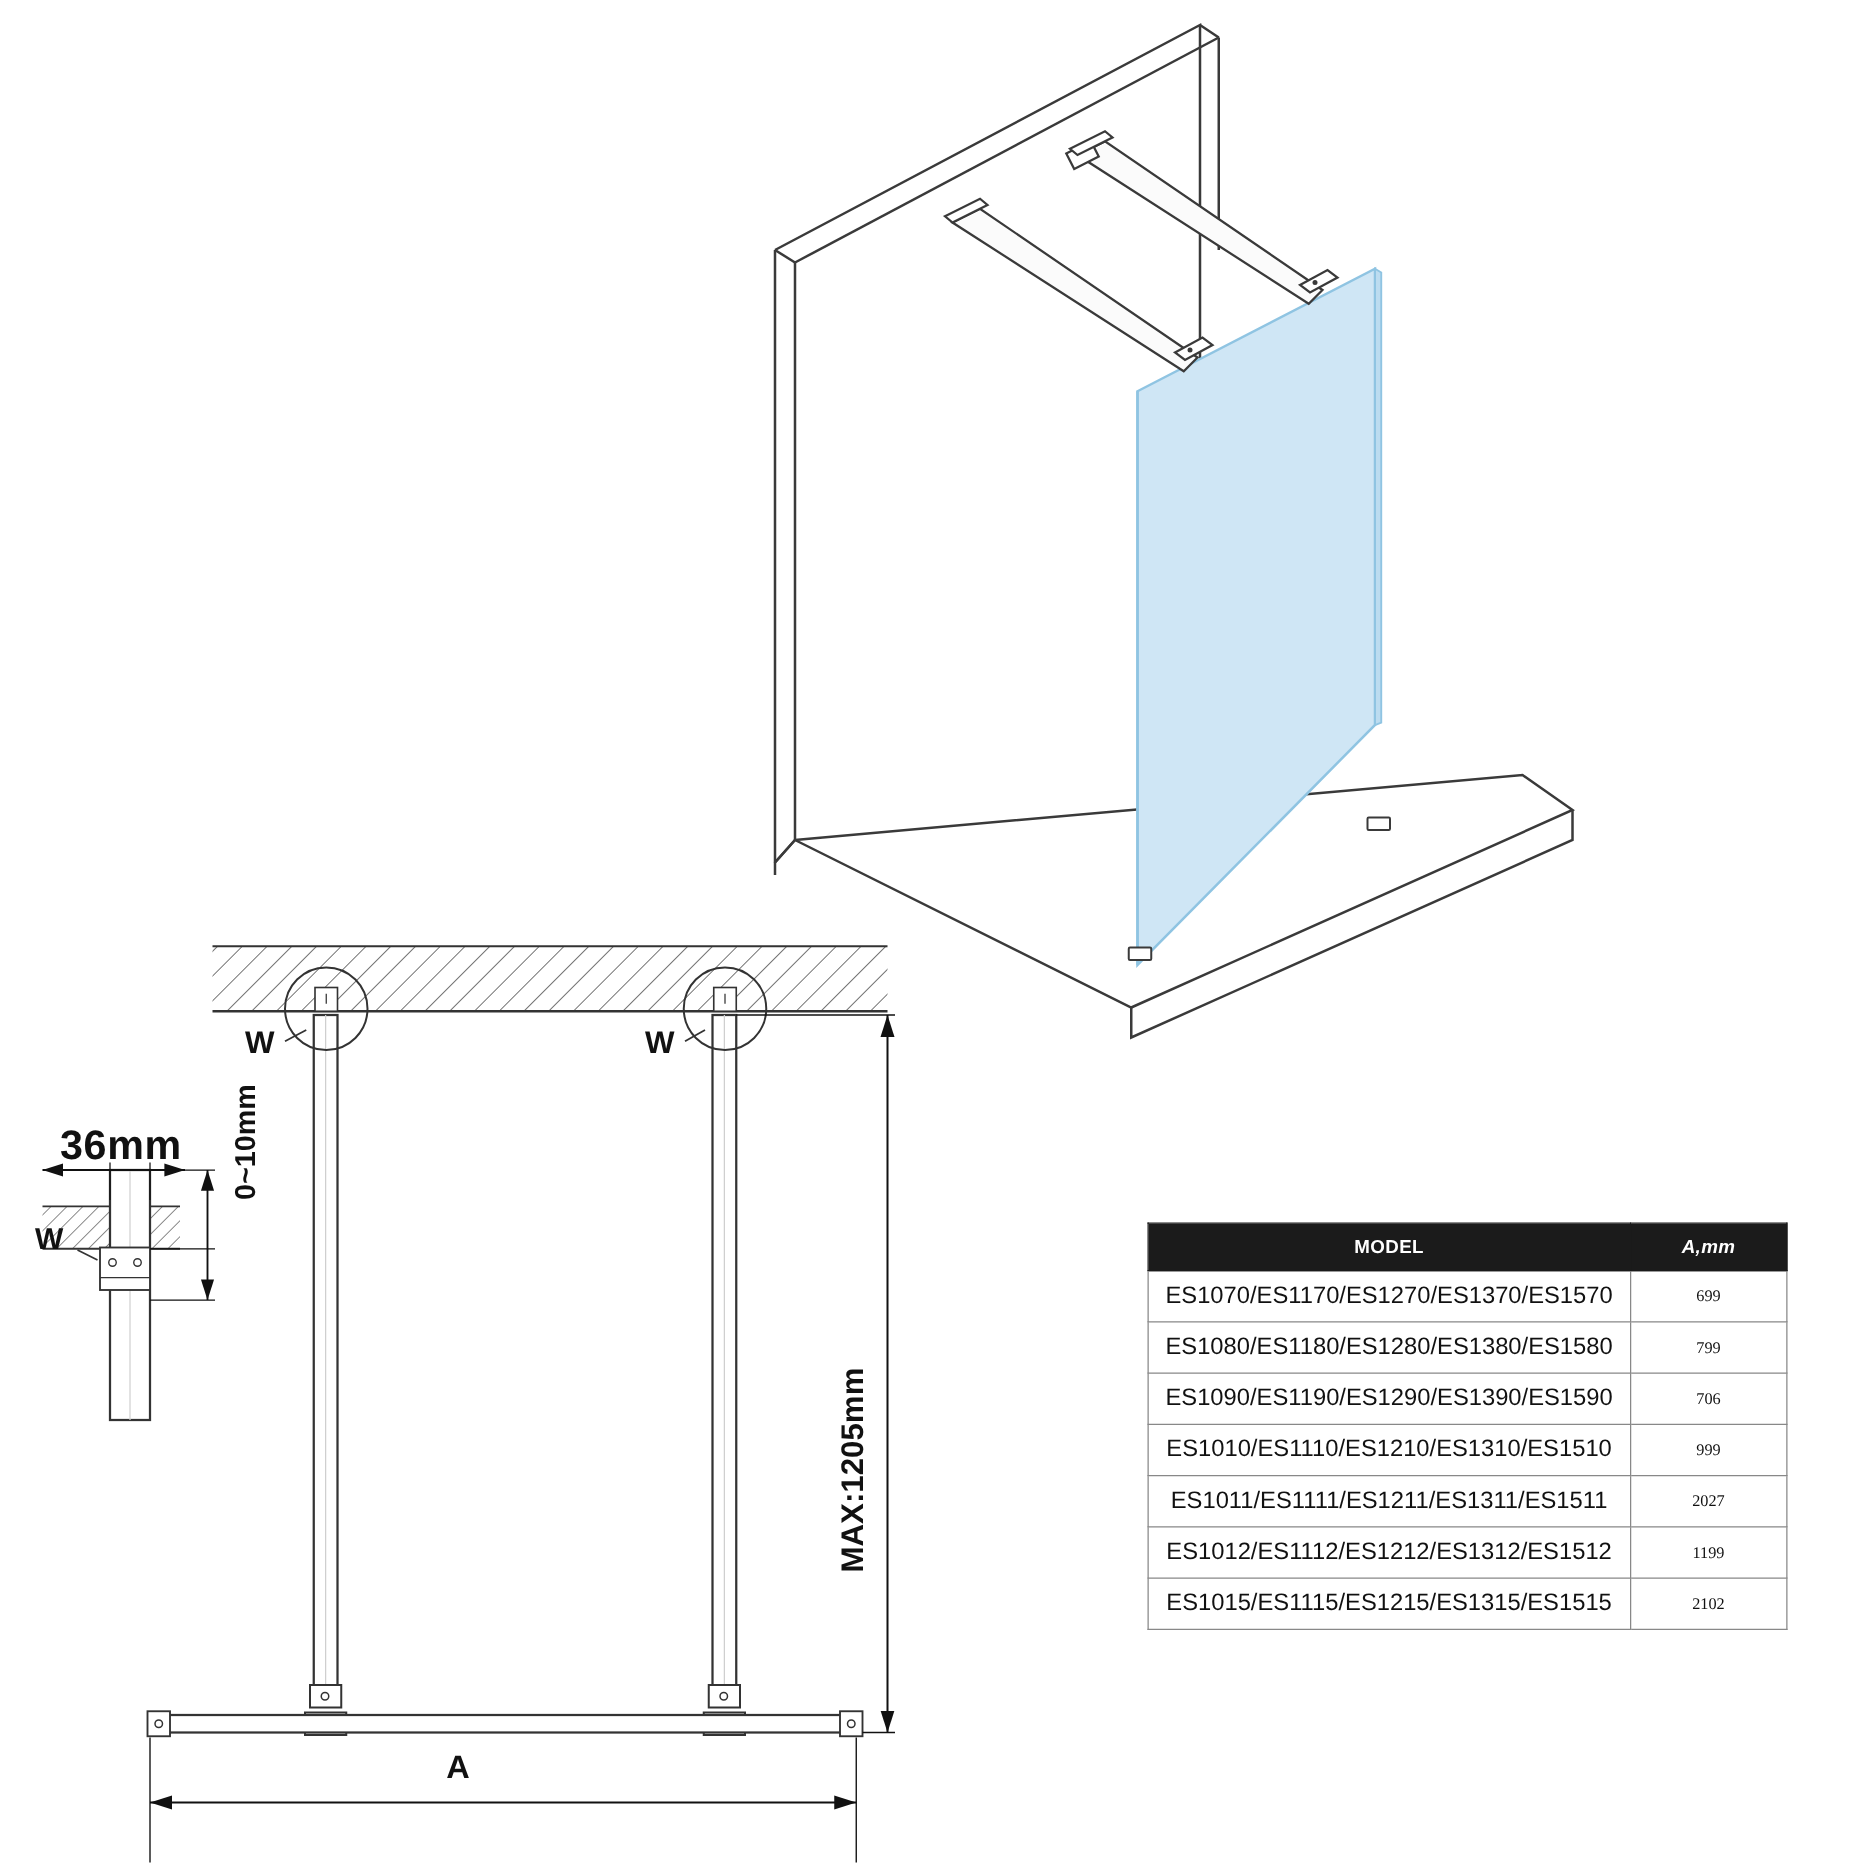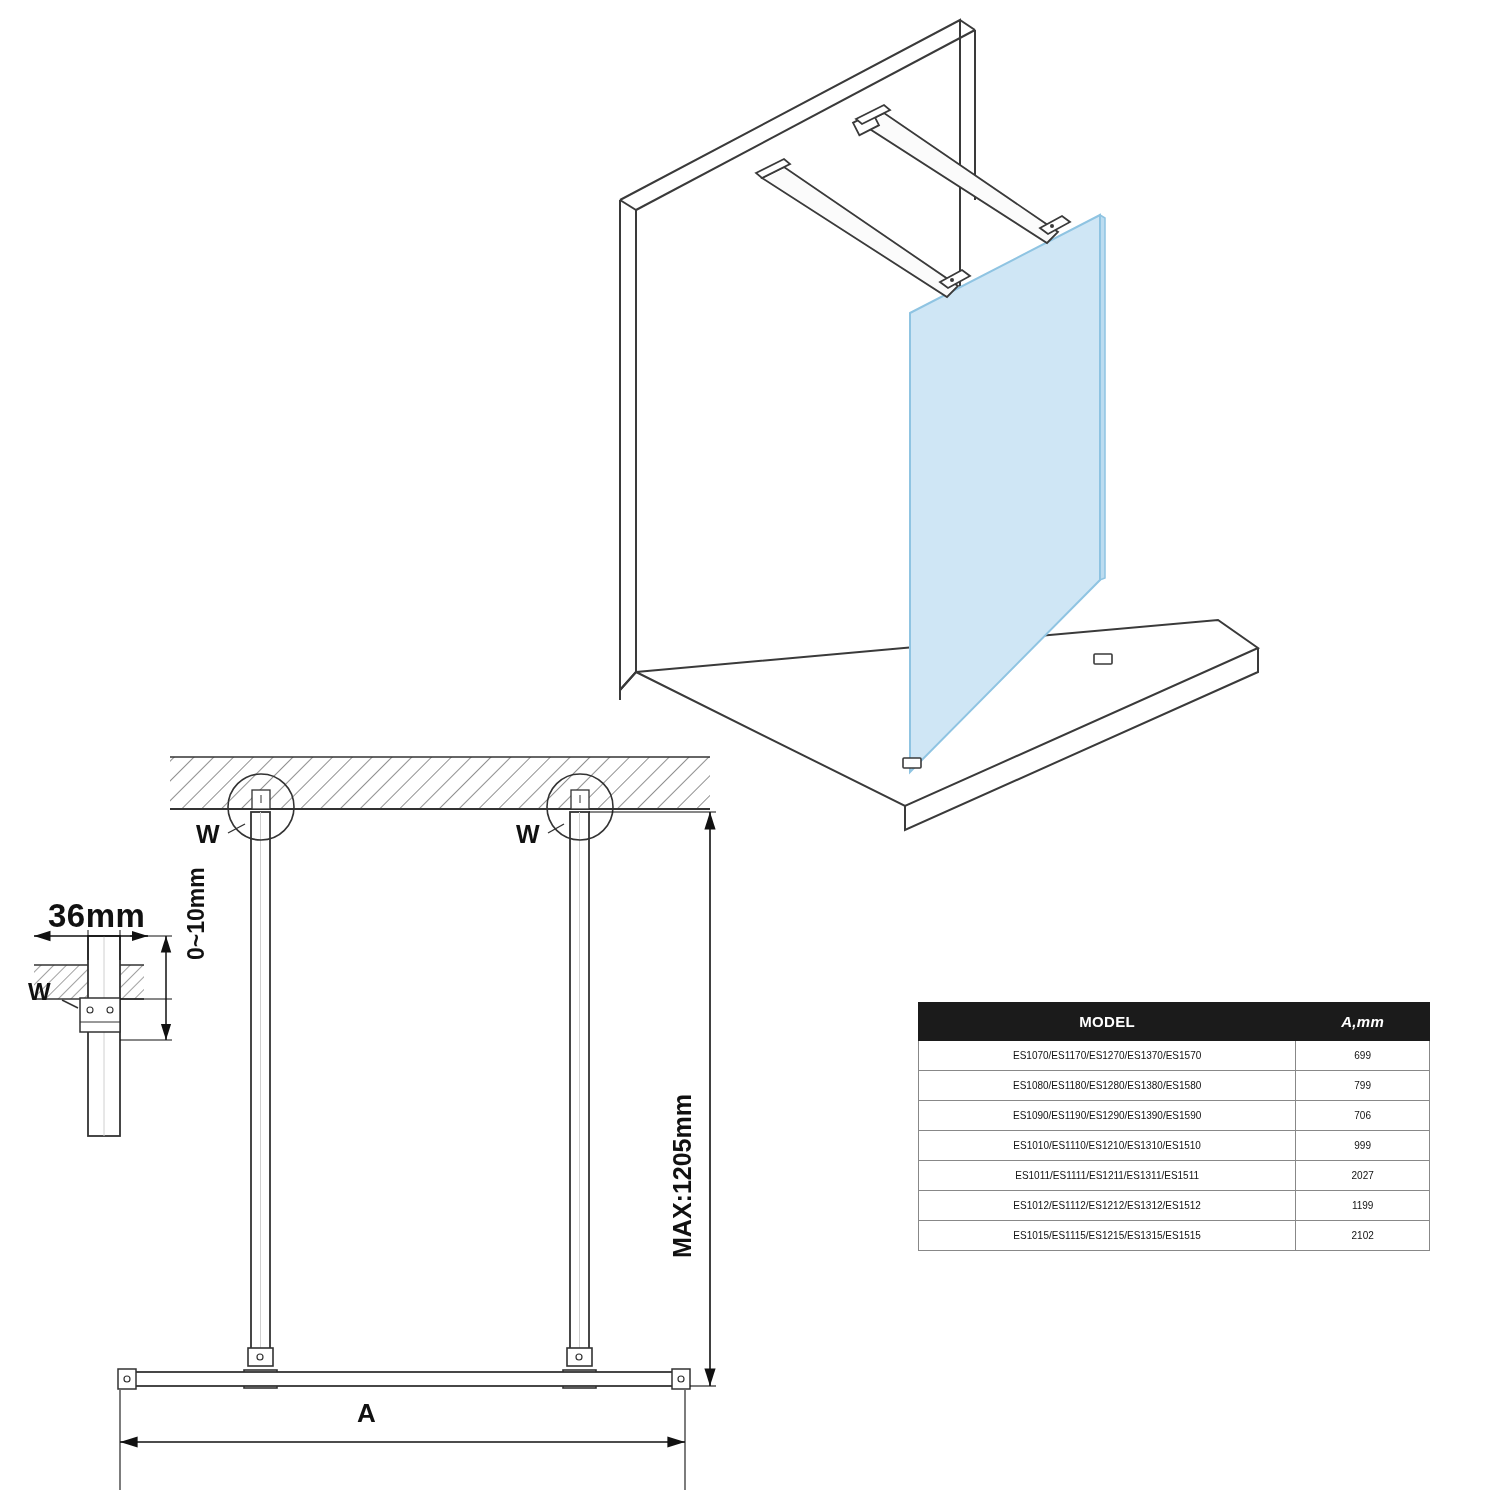--- a/index.html
+++ b/index.html
@@ -24,21 +24,21 @@
     position: absolute;
     left: 0; top: 0;
     width: 1500px;
     height: 1500px;
   }
 
   
   .spec-table {
     position: absolute;
     left: 918px;
-    top: 1002px;
+    top: 978px;
     width: 512px;
     border-collapse: collapse;
     font-family: "Liberation Sans", sans-serif;
     font-size: 14.5px;
     color: #111;
     background: #fff;
   }
   .spec-table th {
     background: #1b1b1b;
     color: #ffffff;
@@ -49,25 +49,26 @@
     letter-spacing: 0.3px;
   }
   .spec-table td {
     border: 1px solid #888;
     padding: 9px 4px;
     text-align: center;
     white-space: nowrap;
   }
   .spec-table td.model-cell {
     width: 380px;
-    font-size: 10px;
+    font-size: 19px;
   }
   .spec-table td.val-cell {
     width: 130px;
-    font-size: 10px;
+    font-size: 13px;
+    font-family: Liberation Serif, serif;
   }
   .spec-table th.model-head { width: 380px; }
   .spec-table th.val-head { width: 130px; font-style: italic; }
 
   
   .lbl {
     position: absolute;
     font-family: "Liberation Sans", sans-serif;
     color: #111;
     font-weight: bold;

